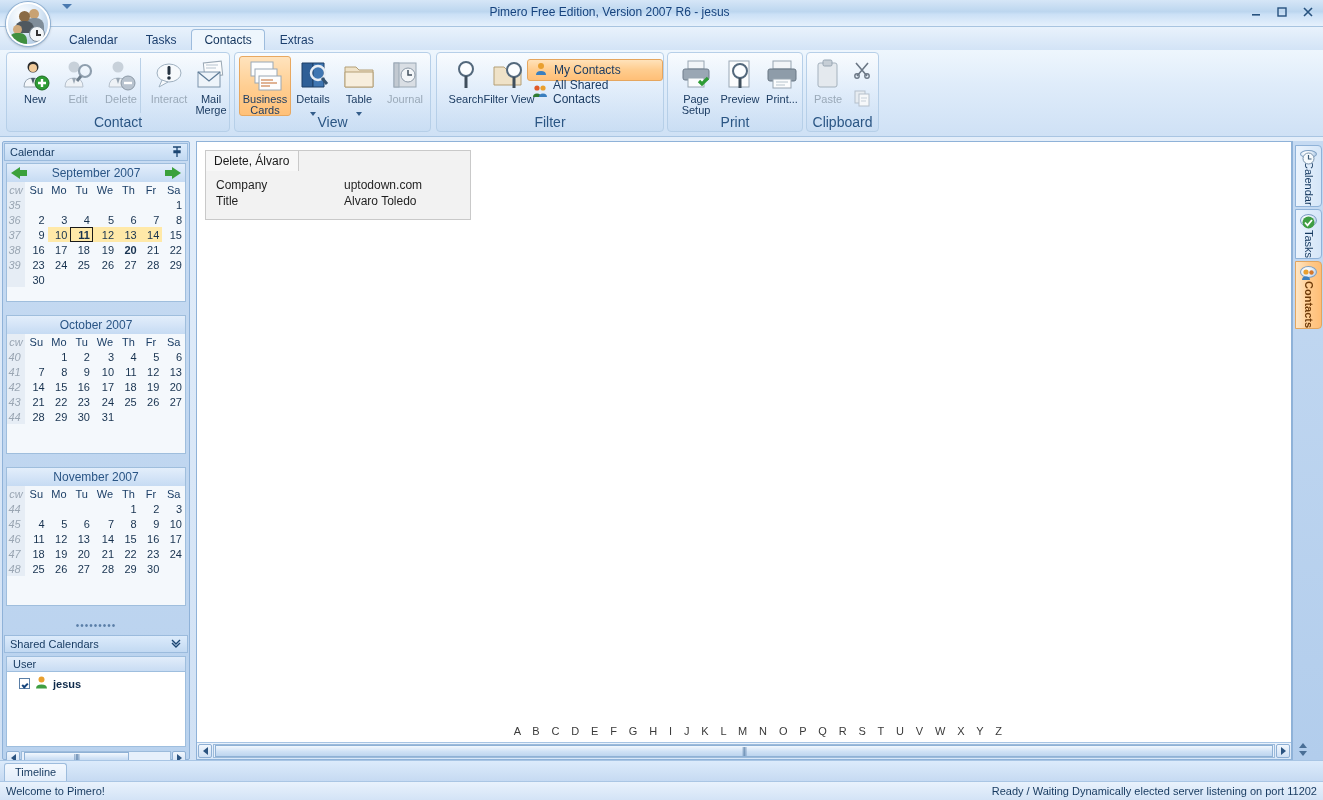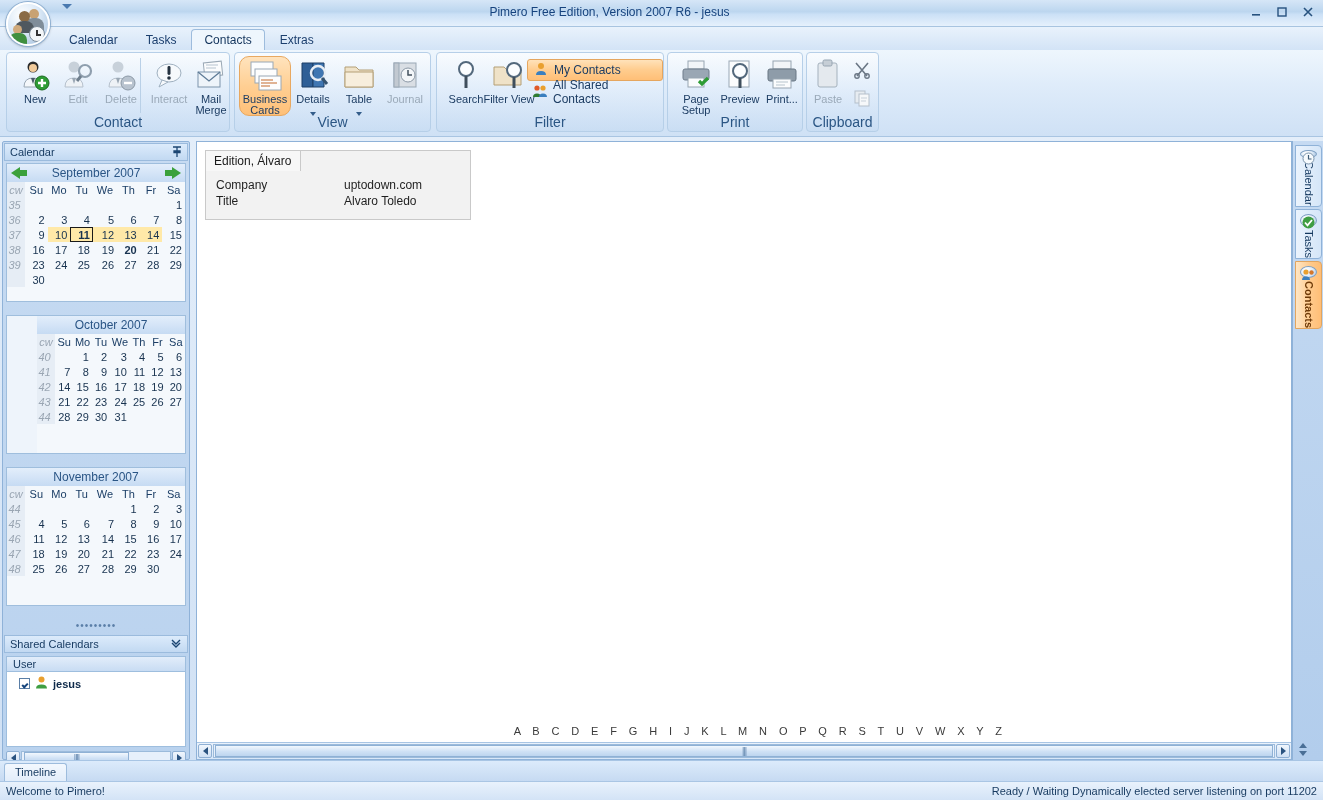--- a/index.html
+++ b/index.html
@@ -90,21 +90,21 @@
   .gdivider { position:absolute; top:5px; bottom:18px; width:1px; background:#b9d0e7; }
   .rbtn {
     position: absolute; top: 4px; width: 52px; height: 58px;
     text-align: center; cursor: default;
   }
   .rbtn .ico { height: 34px; position: relative; margin: 2px auto 1px; width: 34px; }
   .rbtn .lbl { font-size: 11px; color: #1d3d63; line-height: 11px; display:block; }
   .rbtn.dis .lbl { color: #9aa9b8; }
   .rbtn.sel {
     background: linear-gradient(180deg,#ffe3bd 0%, #ffcf93 50%, #ffc078 100%);
-    border: 1px solid #e8a860; border-radius: 10px;
+    border: 1px solid #e8a860; border-radius: 3px;
   }
   .caret { display:inline-block; width:0;height:0;
     border-left:3px solid transparent;border-right:3px solid transparent;border-top:4px solid #335d8a; margin-top:2px;}
 
   
   .filterlist { position: absolute; left: 62px; top: 6px; width: 136px; }
   .fl-item {
     height: 22px; display: flex; align-items: center; gap: 6px;
     padding: 0 6px; font-size: 12px; color: #1d3d63; border-radius: 3px; cursor: default;
   }
@@ -624,21 +624,21 @@
           <td></td>
           <td></td>
           <td></td>
           <td></td>
         </tr>
       </tbody>
         </table>
       <div class="calfill"></div>
     </div>
 
-    <div class="monthbox" style="margin-top:13px;padding-left:30px;">
+    <div class="monthbox" style="margin-top:13px;">
       <div class="monthhdr">
         <span style="width:20px;"></span>
         <span class="mtitle">October 2007</span>
         <span style="width:20px;"></span>
       </div>
       <table class="cal">
         <tbody>
             <tr>
           <th class="cw">cw</th>
           <th>Su</th>
@@ -812,21 +812,21 @@
           </div>
       </div>
       <div class="sbtn">
           <span class="tri r"></span>
         </div>
     </div>
   </div>
 
   <div class="main">
     <div class="card">
-      <div class="card-tab">Edition, Álvaro</div>
+      <div class="card-tab">Delete, Álvaro</div>
       <div class="card-body">
         <div class="card-row">
           <span class="k">Company</span>
           <span class="v">uptodown.com</span>
         </div>
         <div class="card-row">
           <span class="k">Title</span>
           <span class="v">Alvaro Toledo</span>
         </div>
       </div>

